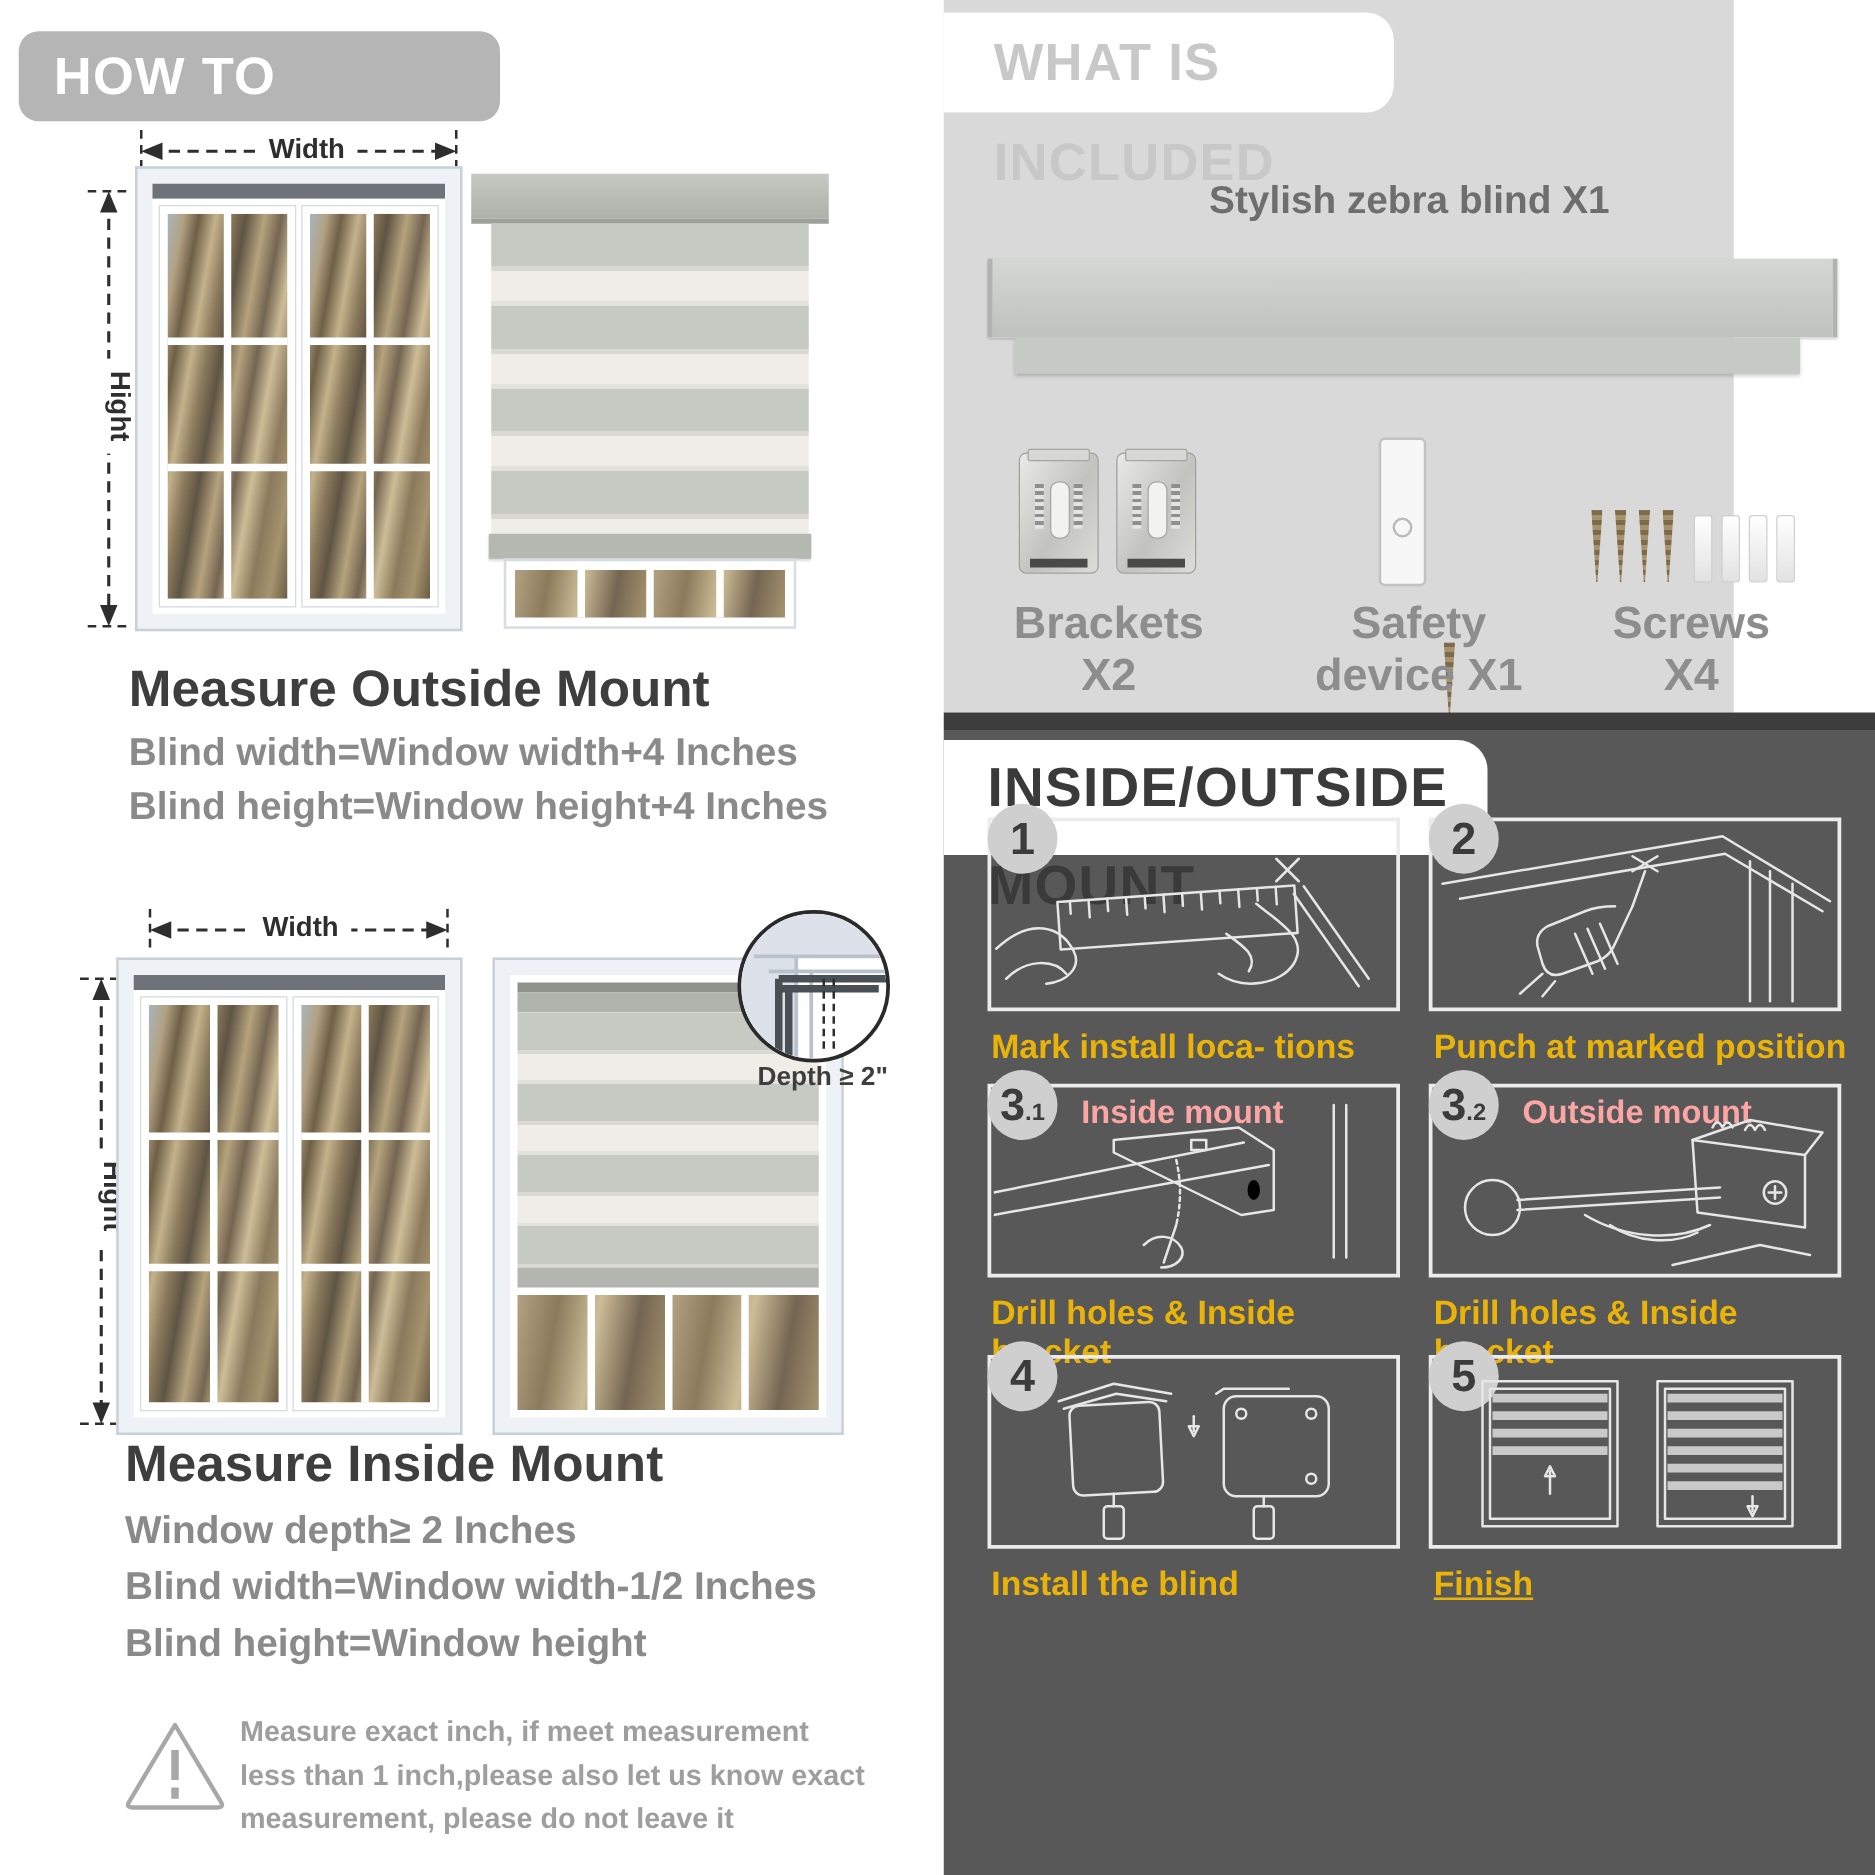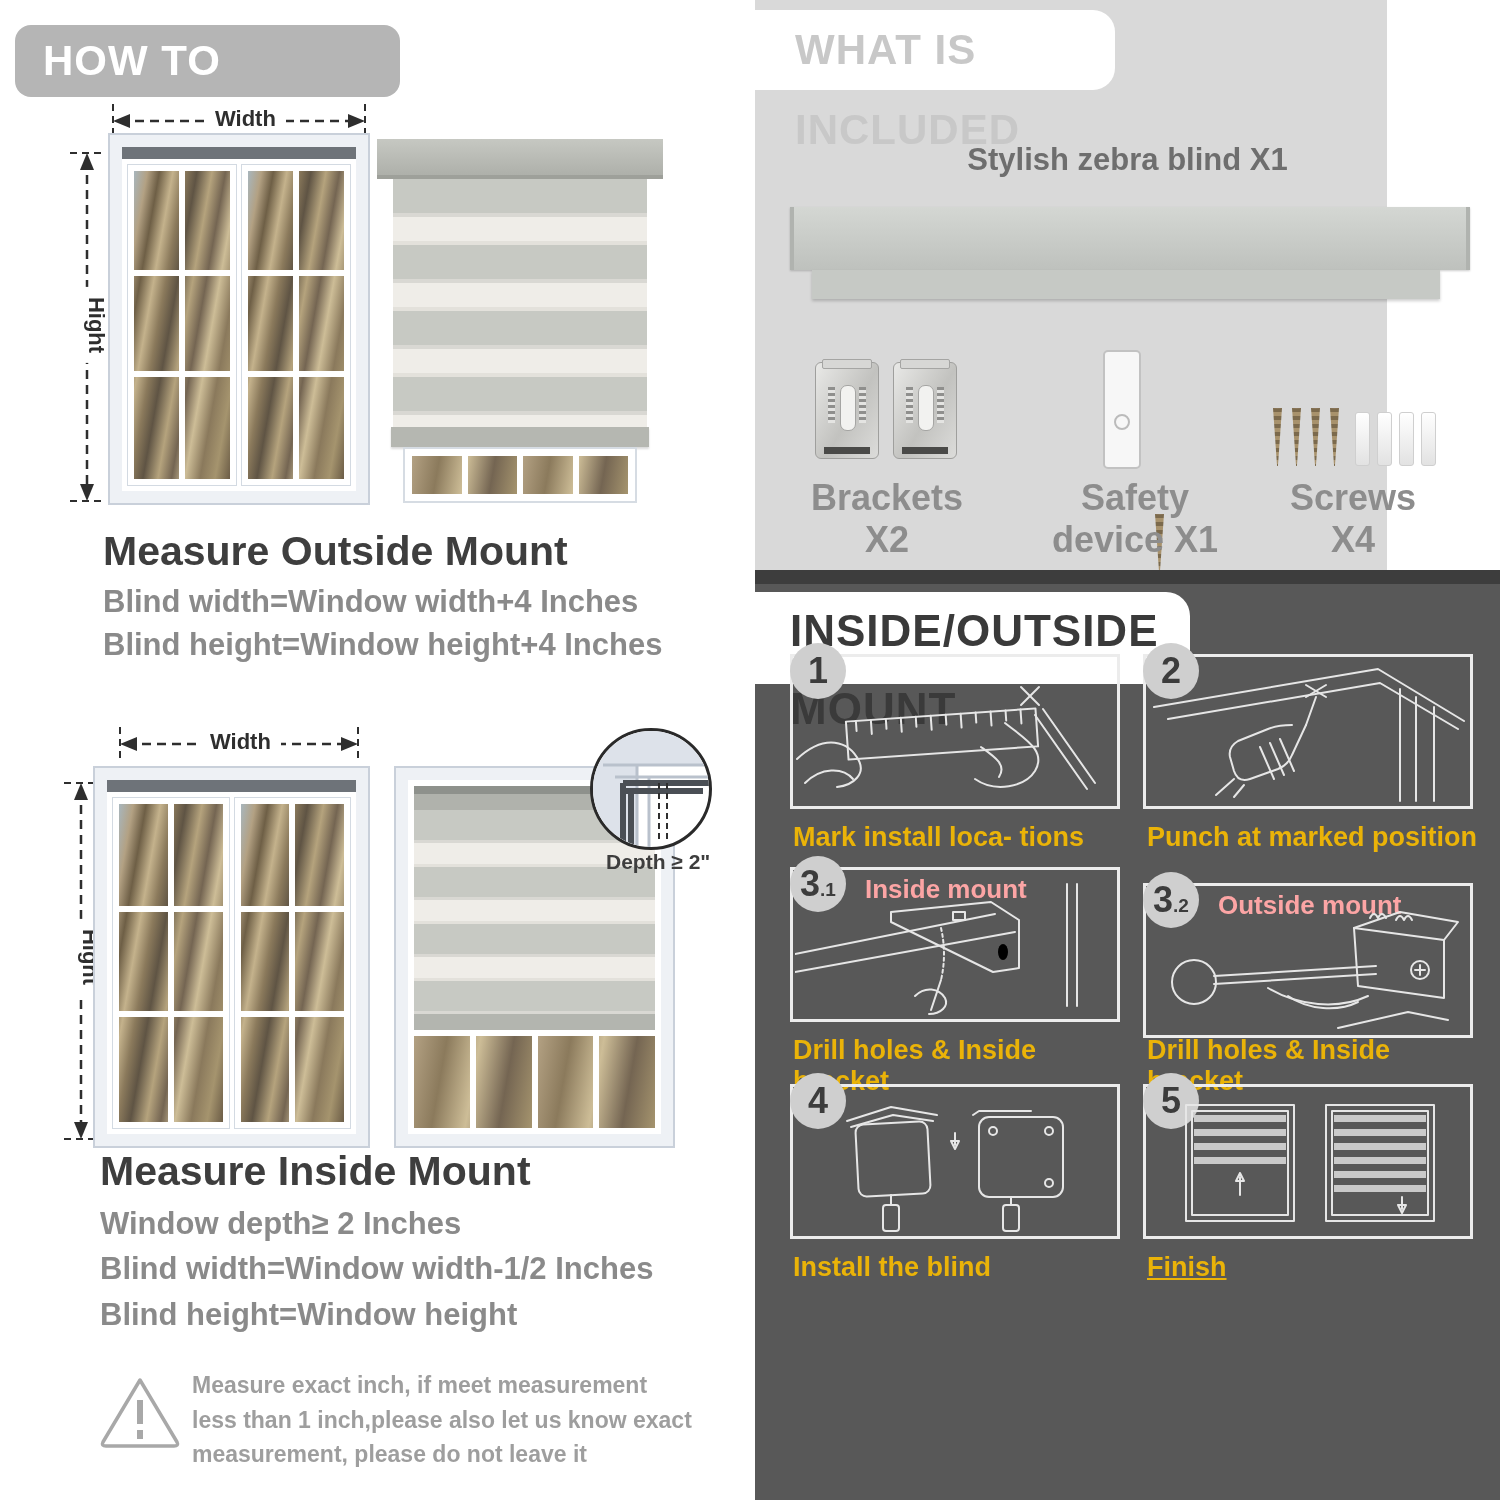--- a/index.html
+++ b/index.html
@@ -341,21 +341,21 @@
         <polygon points="96,36 196,26 224,44 224,92 198,96 96,46"></polygon>
         <rect x="158" y="36" width="12" height="8"></rect>
         <ellipse cx="208" cy="76" rx="5" ry="8"></ellipse>
         <path d="M146,52 q6,26 0,52" stroke-dasharray="3 3"></path>
         <line x1="146" y1="104" x2="136" y2="134"></line>
         <path d="M120,120 c10,-10 24,-8 30,2 c4,8 -4,16 -16,16"></path>
       </svg>
     </div>
     <div class="caption" style="left:38px;top:451px;">Drill holes &amp;  Inside bracket</div>
 
-    <div class="step-box" style="left:388px;top:283px;margin-top:16px;">
+    <div class="step-box" style="left:388px;top:283px;">
       <div class="badge">
         <span>3</span><span class="sub">.2</span>
       </div>
       <div class="step-title">Outside mount</div>
       <svg class="lineart" width="320" height="140" viewBox="0 0 320 140">
         <polygon points="206,36 296,48 296,106 210,94"></polygon>
         <polyline points="206,36 252,20 310,30 296,48"></polyline>
         <path d="M222,26 q4,-8 8,0 q4,-8 8,0"></path>
         <path d="M248,28 q4,-8 8,0 q4,-8 8,0"></path>
         <circle cx="272" cy="78" r="9"></circle>

